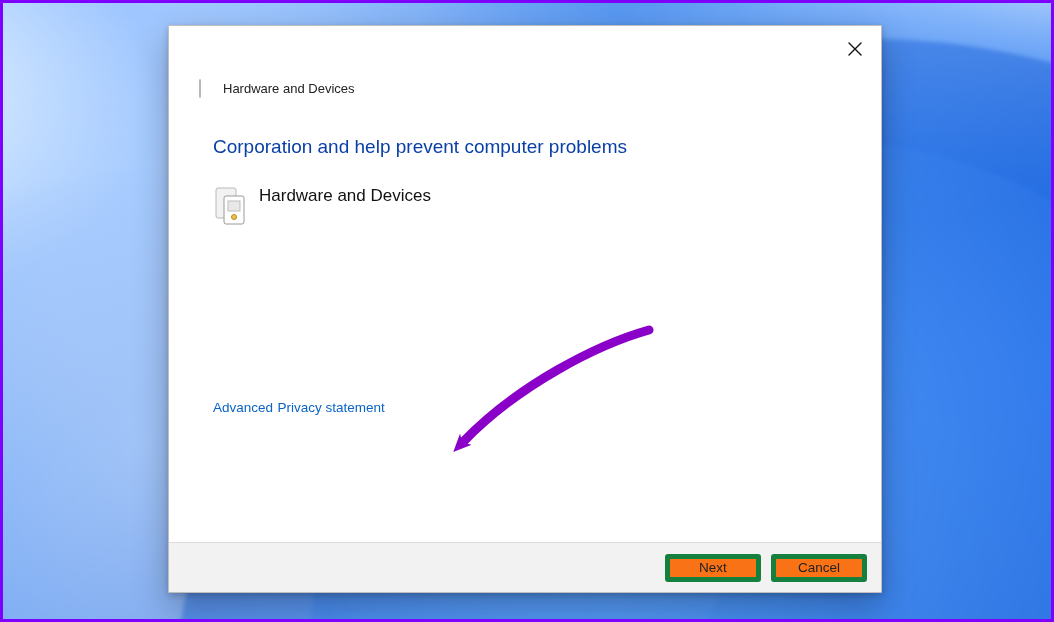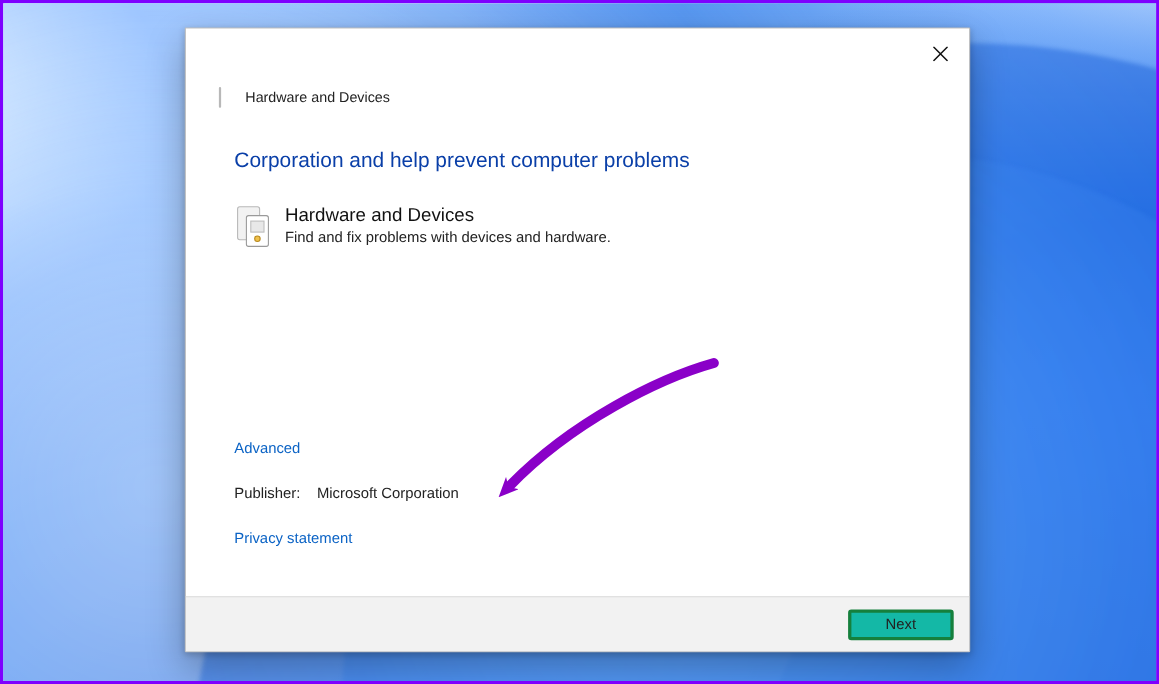--- a/index.html
+++ b/index.html
@@ -92,22 +92,22 @@
       position: absolute; left: 0; right: 0; bottom: 0;
       height: 50px;
       background: #f2f2f2;
       border-top: 1px solid #dcdcdc;
       display:flex; align-items:center; justify-content:flex-end; gap:10px; padding: 0 14px;
     }
     .btn {
       min-width: 96px;
       height: 28px;
       padding: 0 14px;
-      background: #14b8a6;
-      border: 3px solid #15803d;
+      background: #f97316;
+      border: 5px solid #15803d;
       border-radius: 3px;
       font-size: 13.5px;
       color: #222;
       cursor: pointer;
     }
 
     
     .annotation-arrow {
       position: absolute;
       left: 280px; top: 298px;
@@ -149,36 +149,31 @@
         <span class="device-icon-wrap">
           <svg viewBox="0 0 34 40" aria-hidden="true">
             <rect x="3" y="2" width="20" height="30" rx="2" fill="#f2f2f2" stroke="#b8b8b8"></rect>
             <rect x="11" y="10" width="20" height="28" rx="2" fill="#ffffff" stroke="#9a9a9a"></rect>
             <rect x="15" y="15" width="12" height="10" fill="#e8e8e8" stroke="#bdbdbd"></rect>
             <circle cx="21" cy="31" r="2.5" fill="#f0c14b" stroke="#b88a1f"></circle>
           </svg>
         </span>
         <div class="device-texts">
           <div class="device-title">Hardware and Devices</div>
-          <div class="device-desc">Find and fix problems with devices and hardware.</div>
         </div>
       </div>
 
       <a class="advanced-link">Advanced</a>
 
-      <div class="meta-row">
-        <span class="label">Publisher:</span>
-        <span>&nbsp;&nbsp;</span>
-        <span>Microsoft Corporation</span>
-      </div>
       <a class="privacy-link">Privacy statement</a>
     </div>
 
     <div class="footer">
       <button class="btn">Next</button>
+      <button class="btn">Cancel</button>
     </div>
 
     <div class="annotation-arrow">
       <svg viewBox="0 0 220 160">
         <defs>
           <marker id="arrowhead" markerWidth="18" markerHeight="16" refX="4" refY="8" orient="auto" markerUnits="userSpaceOnUse">
             <path d="M0,0 L18,8 L0,16 L5,8 Z" fill="#8a00c8"></path>
           </marker>
         </defs>
         <path d="M200,6 C150,20 70,60 14,118" stroke="#8a00c8" stroke-width="9" fill="none" stroke-linecap="round" marker-end="url(#arrowhead)"></path>

